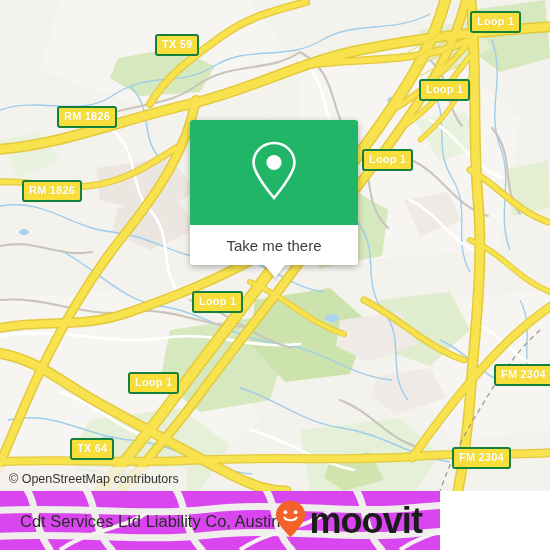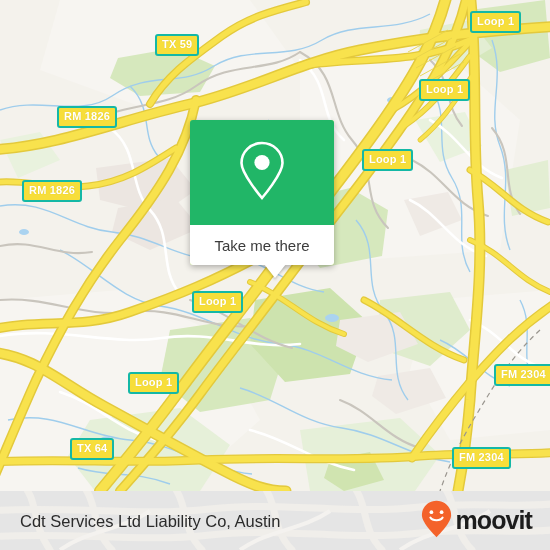--- a/index.html
+++ b/index.html
@@ -36,40 +36,40 @@
     position: absolute;
     left: 0;
     top: 0;
     display: block;
   }
 
   
   .shield {
     position: absolute;
     background: #f7de3a;
-    border: 2px solid #14b8a6;
+    border: 2px solid #15803d;
     border-radius: 3px;
     color: #ffffff;
     font-family: "Liberation Sans", sans-serif;
     font-weight: bold;
     font-size: 11px;
     line-height: 13px;
     padding: 2px 5px 3px 5px;
     white-space: nowrap;
     letter-spacing: 0.2px;
     text-shadow: 0 0 1px rgba(160,140,0,.35);
     box-sizing: border-box;
   }
 
   
   .popup {
     position: absolute;
     left: 190px;
     top: 120px;
-    width: 144px;
+    width: 168px;
     box-shadow: 0 2px 6px rgba(0,0,0,0.30);
     border-radius: 3px;
     background: #bef264;
   }
   .popup-green {
     background: #21b667;
     height: 105px;
     border-radius: 3px 3px 0 0;
     display: flex;
     align-items: center;
@@ -111,23 +111,23 @@
     font-size: 12.5px;
     color: #333333;
     box-sizing: border-box;
   }
 
   
   .footer {
     position: absolute;
     left: 0;
     top: 491px;
-    width: 550px;
+    width: 440px;
     height: 59px;
-    background: #e5e5e5;
+    background: #d946ef;
     overflow: hidden;
   }
   .footer-watermark {
     position: absolute;
     left: 0;
     top: 0;
     opacity: 1;
   }
   .footer-title {
     position: absolute;
@@ -141,21 +141,21 @@
   .brand {
     position: absolute;
     right: 18px;
     top: 50%;
     transform: translateY(-50%);
     display: flex;
     align-items: center;
     gap: 3px;
   }
   .brand-text {
-    font-size: 25px;
+    font-size: 36px;
     font-weight: bold;
     color: #1c1c1c;
     letter-spacing: -0.9px;
     line-height: 29px;
   }
 </style>
 </head>
 <body>
 
 <div id="app">
@@ -339,20 +339,23 @@
             <circle cx="26" cy="22.5" r="7.6" fill="#ffffff"></circle>
           </svg>
         </span>
       </div>
       <div class="popup-label">
         <span>Take me there</span>
       </div>
       <div class="popup-tail"></div>
     </div>
 
+    <div class="attribution">
+      <span>© OpenStreetMap contributors</span>
+    </div>
   </div>
 
   <div class="footer">
     <svg class="footer-watermark" width="550" height="59" viewBox="0 0 550 59">
       <g stroke="#f0eeea" stroke-width="7" fill="none" stroke-linecap="round">
         <path d="M20,-10 C40,10 30,30 50,59"></path>
         <path d="M80,-10 C100,14 90,36 112,59"></path>
         <path d="M-10,20 C60,14 140,26 210,18 C280,10 350,24 420,16 C480,10 520,18 560,12"></path>
         <path d="M-10,46 C60,40 140,52 210,44 C280,36 350,50 420,42 C480,36 520,44 560,38"></path>
         <path d="M170,-10 C190,14 180,36 202,59"></path>

